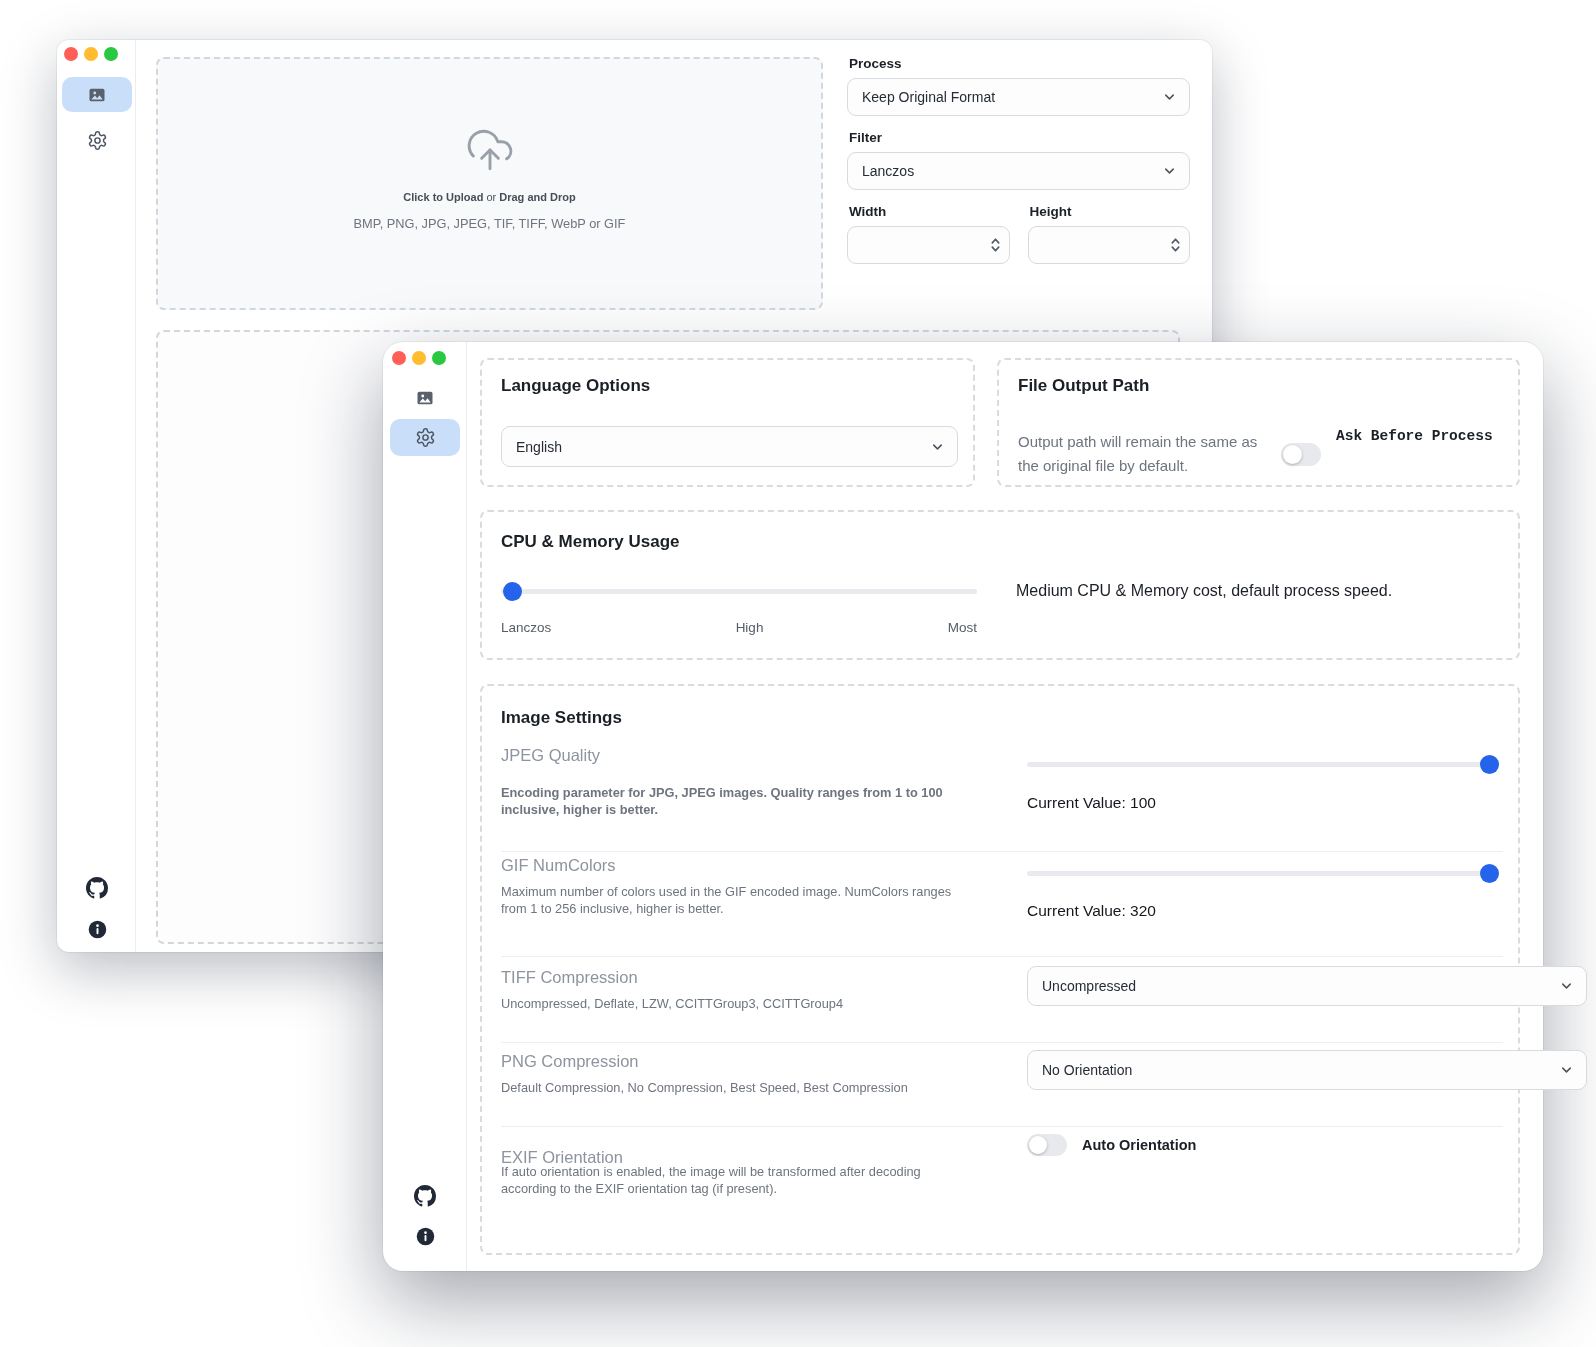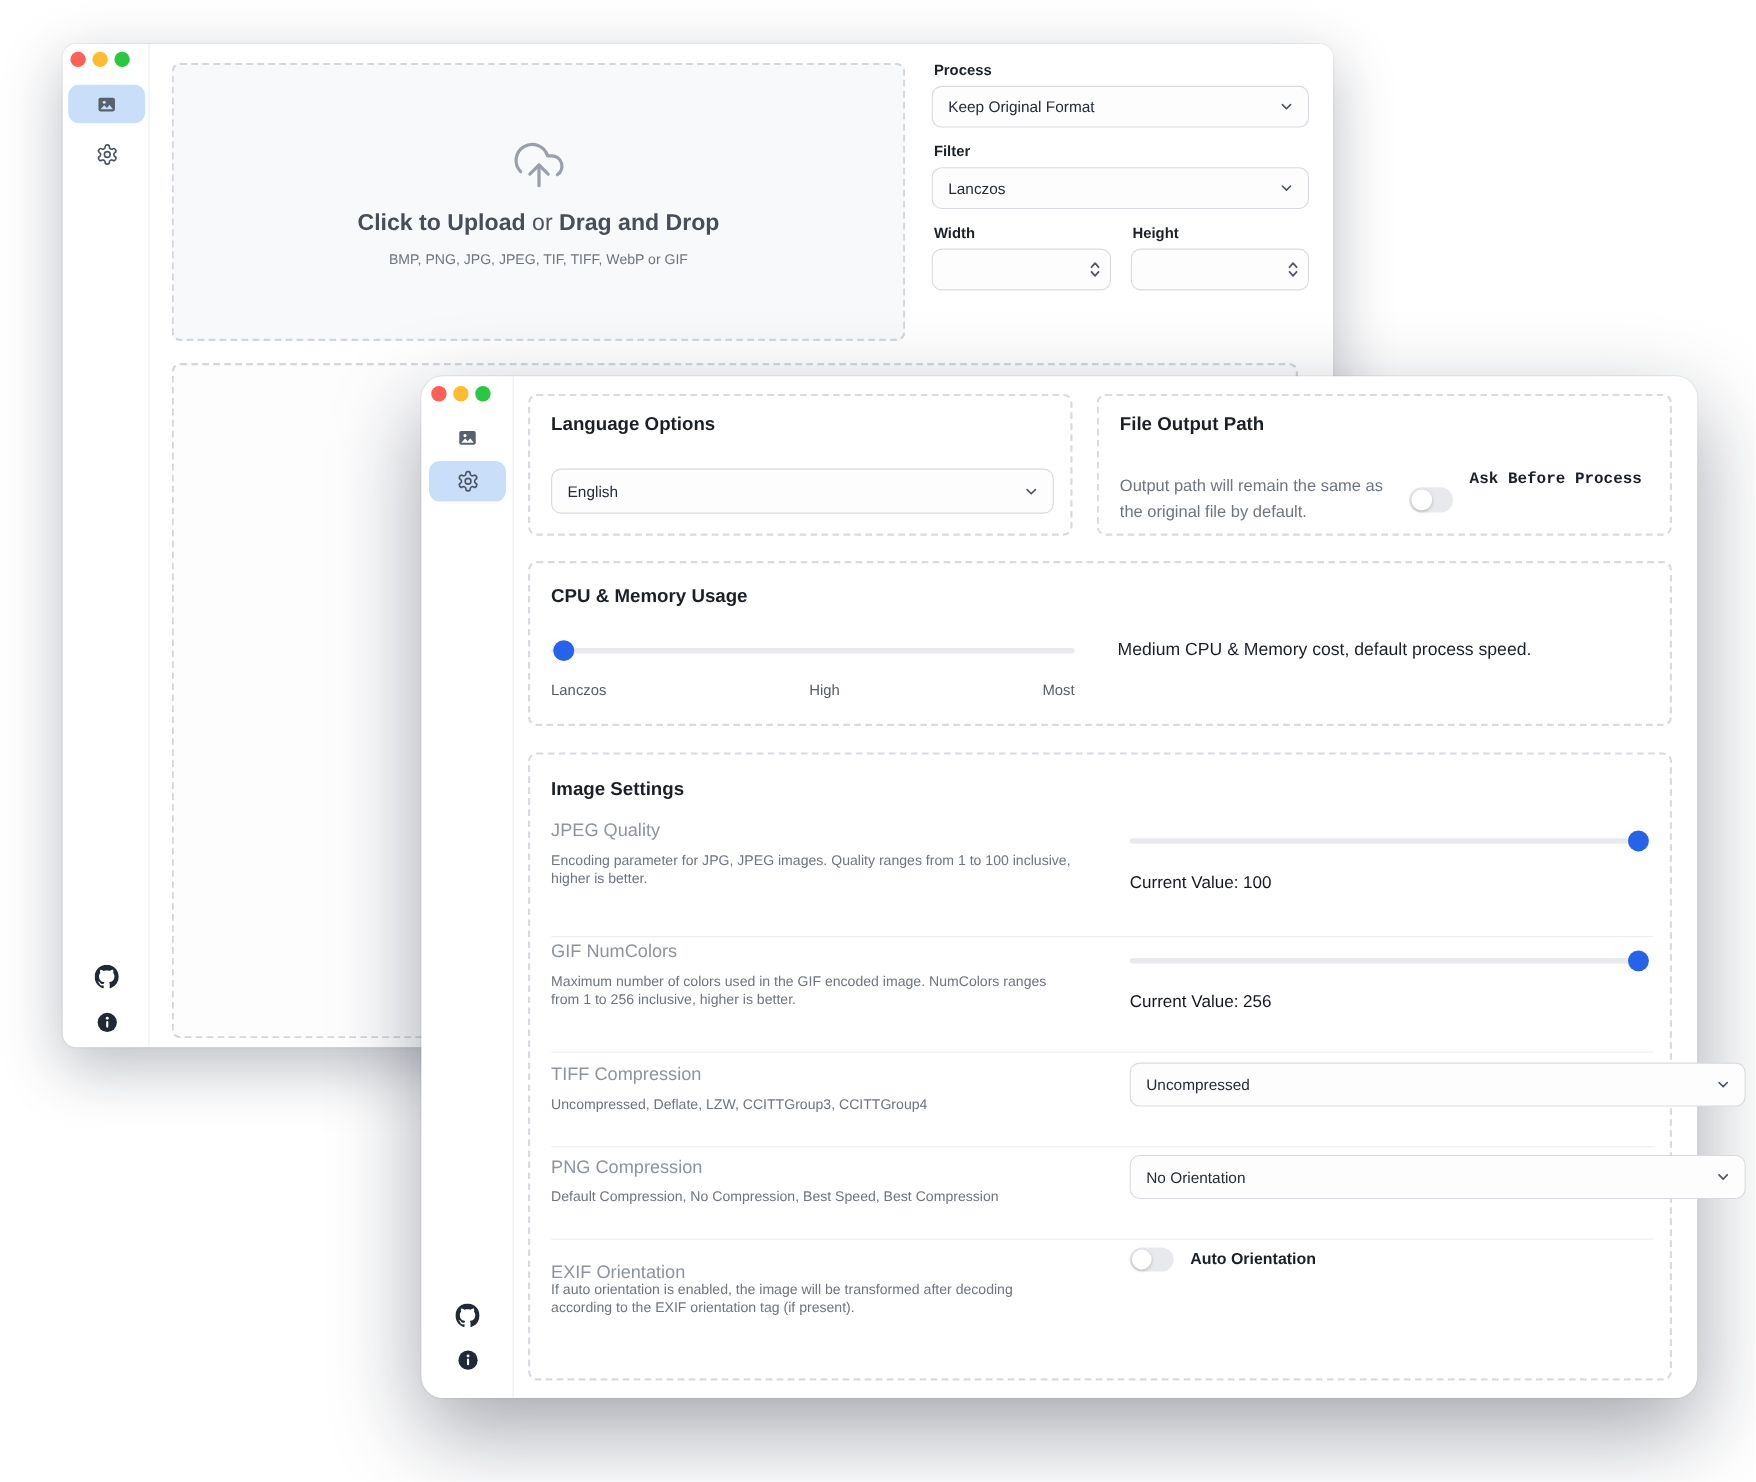--- a/index.html
+++ b/index.html
@@ -22,21 +22,21 @@
   .side-tab{position:absolute;left:5px;width:70px;height:35px;border-radius:10px;
             display:flex;align-items:center;justify-content:center;cursor:pointer;}
   .side-tab.selected{background:#c9def9;}
   .side-bottom{position:absolute;left:5px;width:70px;height:32px;display:flex;align-items:center;justify-content:center;cursor:pointer;}
   .icon{display:inline-flex;align-items:center;justify-content:center;}
 
   
   .upload-area{position:absolute;left:99px;top:17px;width:667px;height:253px;background:#f8f9fa;
                border:2px dashed #d3d7dc;border-radius:8px;display:flex;flex-direction:column;
                align-items:center;justify-content:flex-start;padding-top:66px;box-sizing:border-box;cursor:pointer;}
-  .upload-title{margin-top:16px;font-size:21px;color:#4c535d;}
+  .upload-title{margin-top:16px;font-size:11px;color:#4c535d;}
   .upload-title b{font-weight:700;color:#474e58;}
   .upload-formats{margin-top:13px;font-size:12.8px;color:#6e757f;}
   .filelist-area{position:absolute;left:99px;top:290px;width:1020px;height:610px;background:#fdfdfe;
                border:2px dashed #d3d7dc;border-radius:8px;}
 
   .convert-panel{position:absolute;left:790px;top:12px;width:343px;}
   .field-label{font-size:13.5px;font-weight:700;color:#1c2127;margin:14px 0 7px 2px;}
   .field-label.first{margin-top:4px;}
   .select{position:relative;height:38px;background:#fdfdfe;border:1px solid #d7dbe0;border-radius:9px;
           display:flex;align-items:center;padding:0 14px;font-size:14px;color:#262c35;cursor:pointer;
@@ -274,35 +274,35 @@
         <span>High</span>
         <span>Most</span>
       </div>
       <div class="cpu-desc">Medium CPU &amp; Memory cost, default process speed.</div>
     </div>
 
     <div class="card" id="card-image">
       <div class="card-title" style="top:22px;">Image Settings</div>
 
       <div class="row-label" style="top:60px;">JPEG Quality</div>
-      <div class="row-desc" style="top:88px;">Encoding parameter for JPG, JPEG images. Quality ranges from 1 to 100 inclusive, higher is better.</div>
+      <div class="row-desc" style="top:99px;font-weight:bold;">Encoding parameter for JPG, JPEG images. Quality ranges from 1 to 100 inclusive, higher is better.</div>
       <div class="slider row-slider" style="top:69px;">
         <div class="track"></div>
           <div class="thumb"></div>
       </div>
       <div class="row-current" style="top:108px;">Current Value: 100</div>
       <div class="row-divider" style="top:165px;"></div>
 
       <div class="row-label" style="top:170px;">GIF NumColors</div>
       <div class="row-desc" style="top:198px;">Maximum number of colors used in the GIF encoded image. NumColors ranges from 1 to 256 inclusive, higher is better.</div>
       <div class="slider row-slider" style="top:178px;">
         <div class="track"></div>
           <div class="thumb"></div>
       </div>
-      <div class="row-current" style="top:216px;">Current Value: 256</div>
+      <div class="row-current" style="top:216px;">Current Value: 320</div>
       <div class="row-divider" style="top:270px;"></div>
 
       <div class="row-label" style="top:282px;">TIFF Compression</div>
       <div class="row-desc" style="top:310px;">Uncompressed, Deflate, LZW, CCITTGroup3, CCITTGroup4</div>
       <div class="select row-select" style="top:280px;">
         <span>Uncompressed</span>
         <span class="chev icon">
           <svg width="15" height="15" viewBox="0 0 24 24" fill="none" stroke="#4c545e" stroke-width="2.4" stroke-linecap="round" stroke-linejoin="round">
               <path d="m6 9 6 6 6-6"></path>
             </svg>

